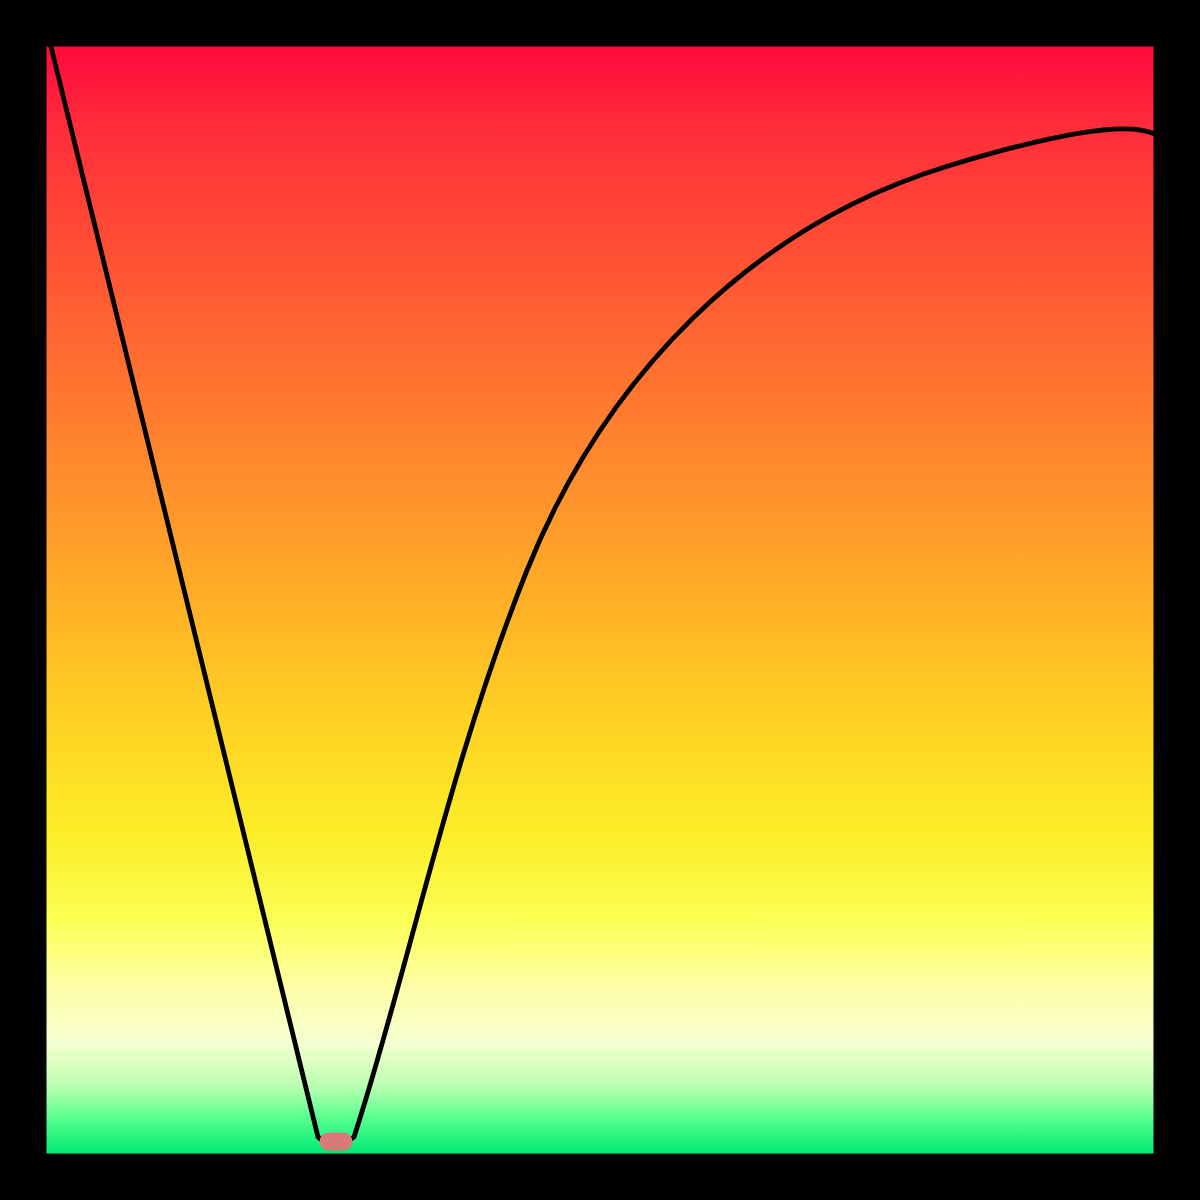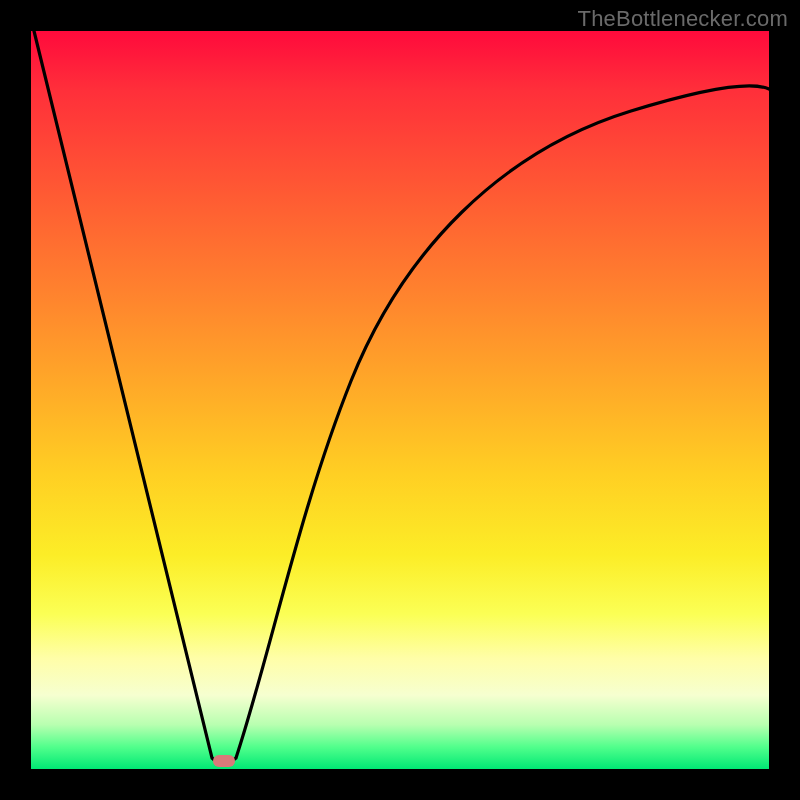--- a/index.html
+++ b/index.html
@@ -82,14 +82,13 @@
         Q 192 738 205 727
         C 240 620, 268 480, 320 350
         C 372 220, 470 120, 600 80
         C 672 58, 720 50, 738 58
         " fill="none" stroke="#000" stroke-width="3.2" stroke-linecap="round"></path>
     </svg>
 
     <div class="marker" style="left:193px;top:730px;background:#d97a7a;"></div>
   </div>
 
-  <div class="watermark">TheBottlenecker.com</div>
 </div>
 
 </body></html>

